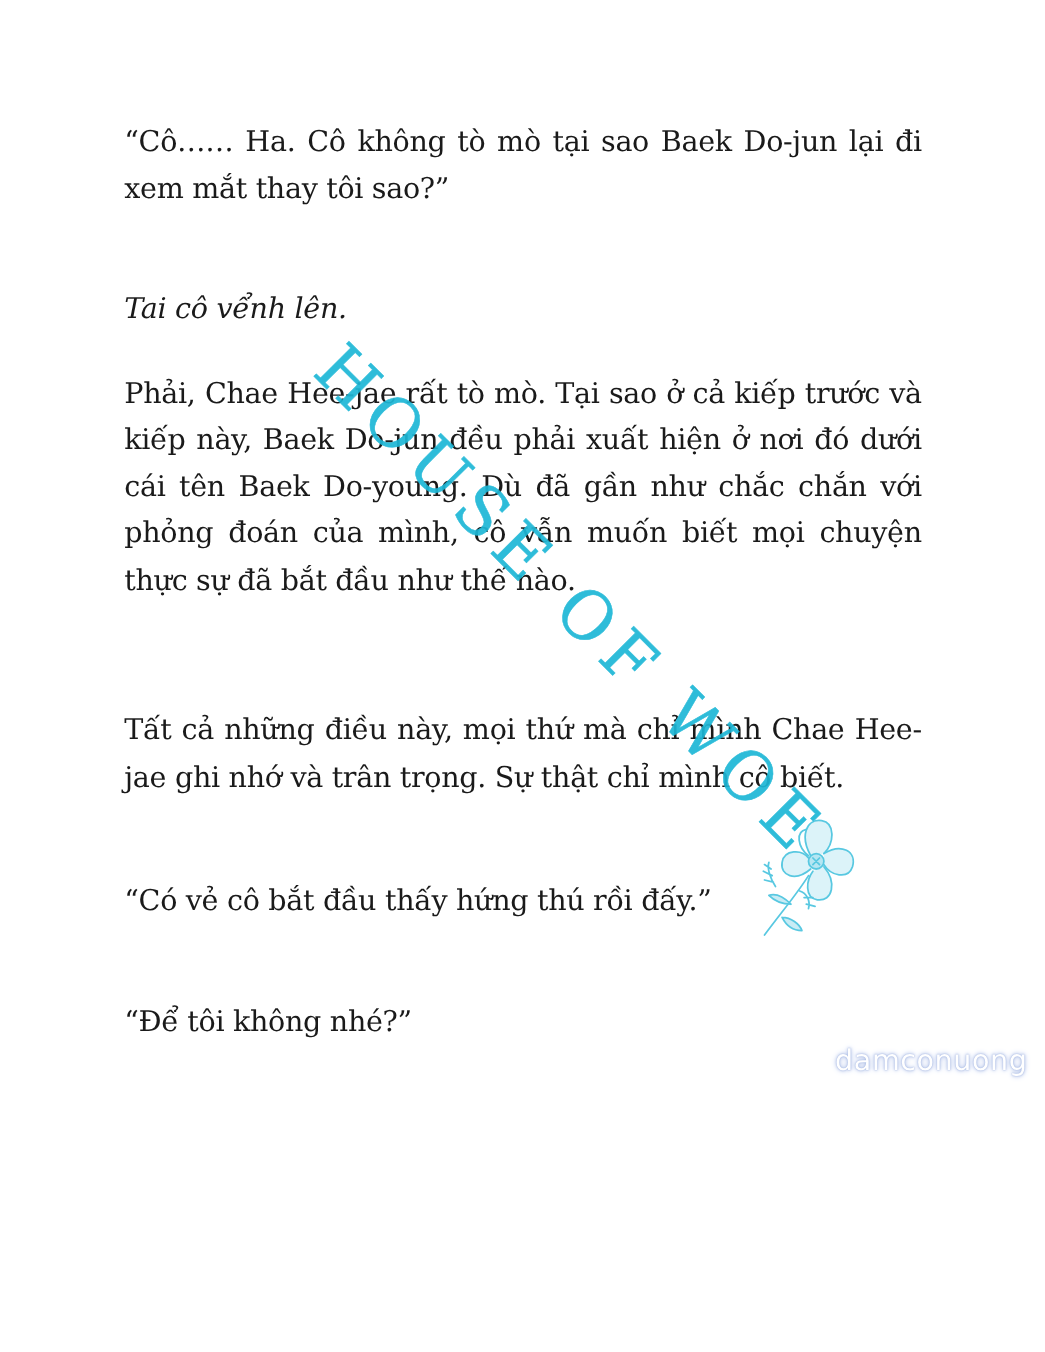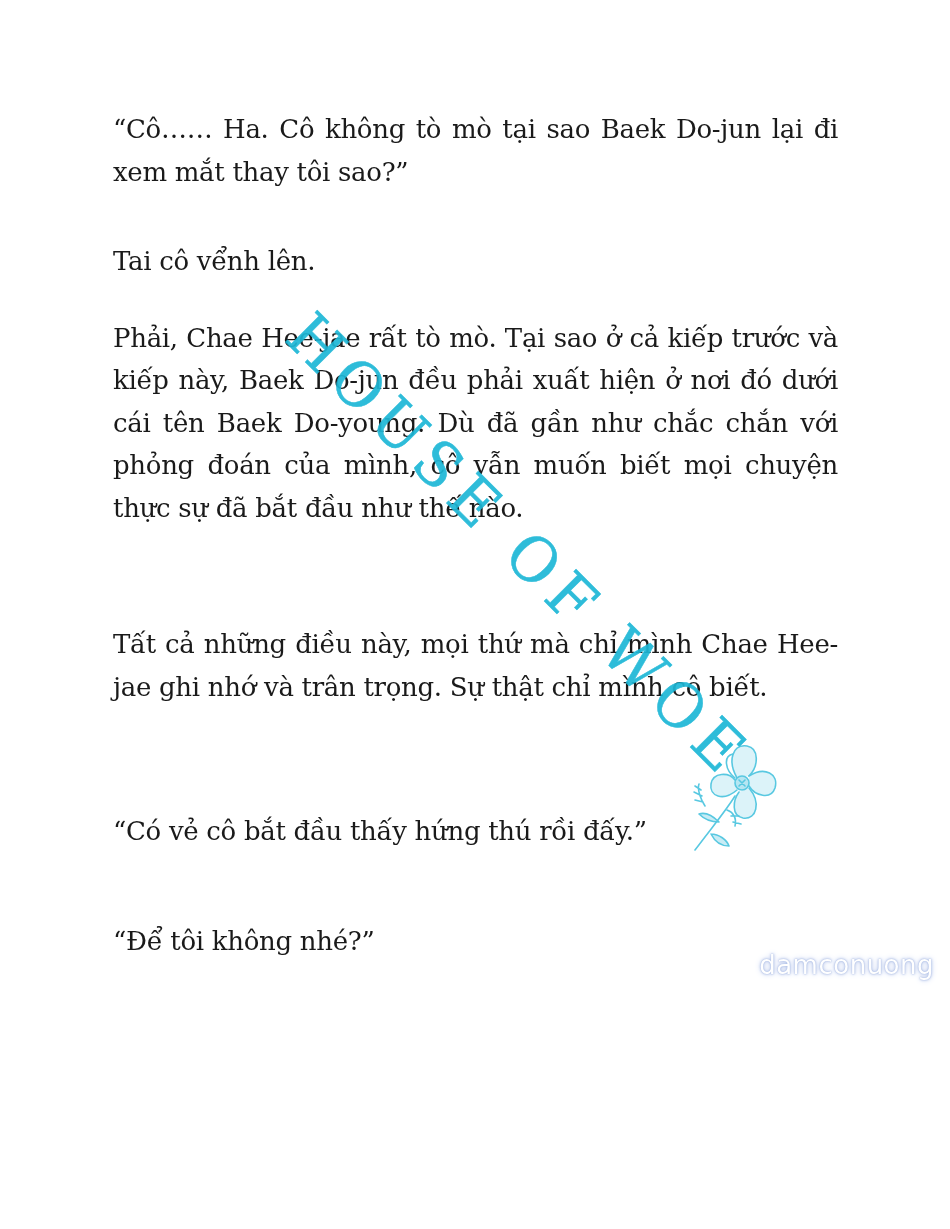--- a/index.html
+++ b/index.html
@@ -32,24 +32,24 @@
     text-align: justify;
     letter-spacing: -0.3px;
     word-spacing: 0px;
     z-index: 2;
   }
   .para {
     margin: 0;
     padding: 0;
   }
   .para.p1 { }
-  .para.p2 { margin-top: 47px; }
+  .para.p2 { margin-top: 67px; font-style: italic; }
   .para.p3 { margin-top: 34px; }
   .para.p4 { margin-top: 94px; }
-  .para.p5 { margin-top: 102px; }
+  .para.p5 { margin-top: 70px; }
   .para.p6 { margin-top: 67px; }
   .para.last-left { text-align-last: left; }
 
   .watermark {
     position: absolute;
     left: 180px;
     top: 310px;
     width: 620px;
     height: 560px;
     z-index: 3;

